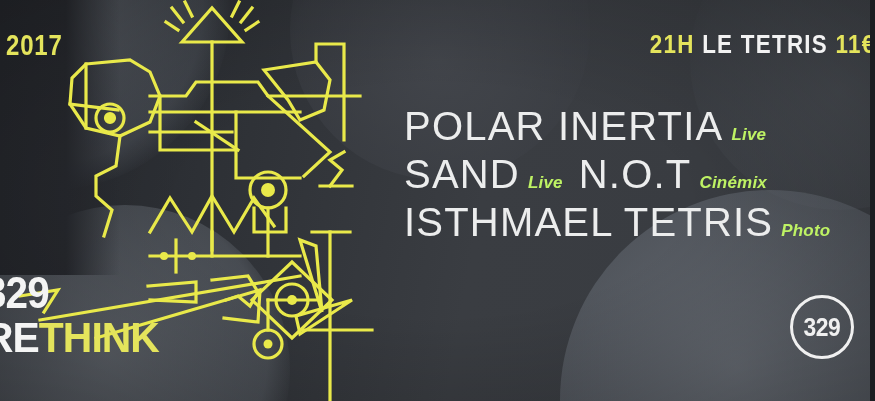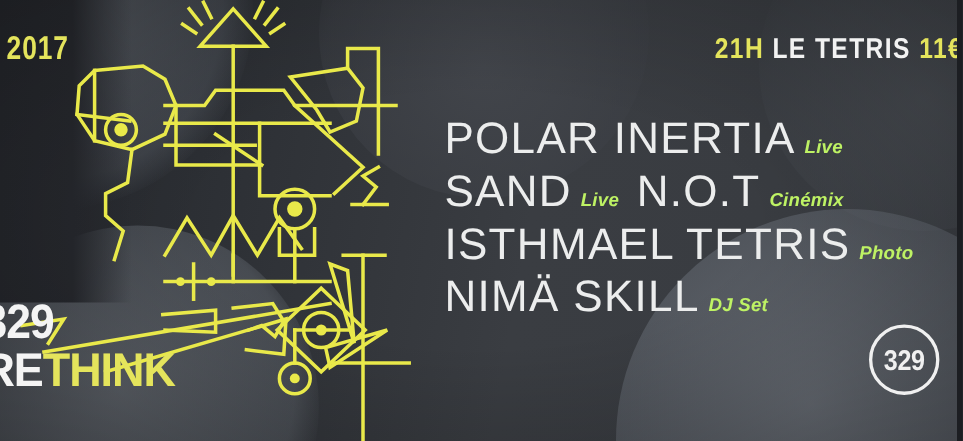--- a/index.html
+++ b/index.html
@@ -282,23 +282,20 @@
     <div class="act">
       <span class="act-name">SAND</span><span class="act-tag">Live</span><span class="act-gap"></span><span class="act-name">N.O.T</span><span class="act-tag">Cinémix</span>
     </div>
 
 
     <div class="act">
       <span class="act-name">ISTHMAEL TETRIS</span><span class="act-tag">Photo</span>
     </div>
 
 
-    <div class="act">
-      <span class="act-name">NIMÄ SKILL</span><span class="act-tag">DJ Set</span>
-    </div>
 
   </div>
 
   <div id="logo-329">
     <span class="logo-num">329</span>
     <span class="logo-word"><span class="w">RE</span><span class="y">THINK</span></span>
   </div>
 
   <div id="badge">
     <span class="badge-text">329</span>

